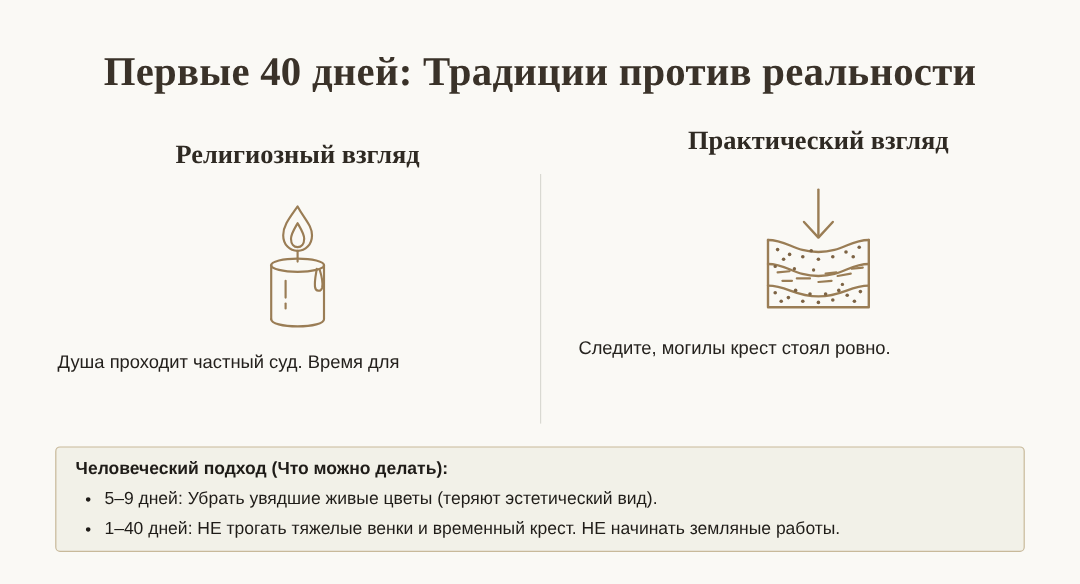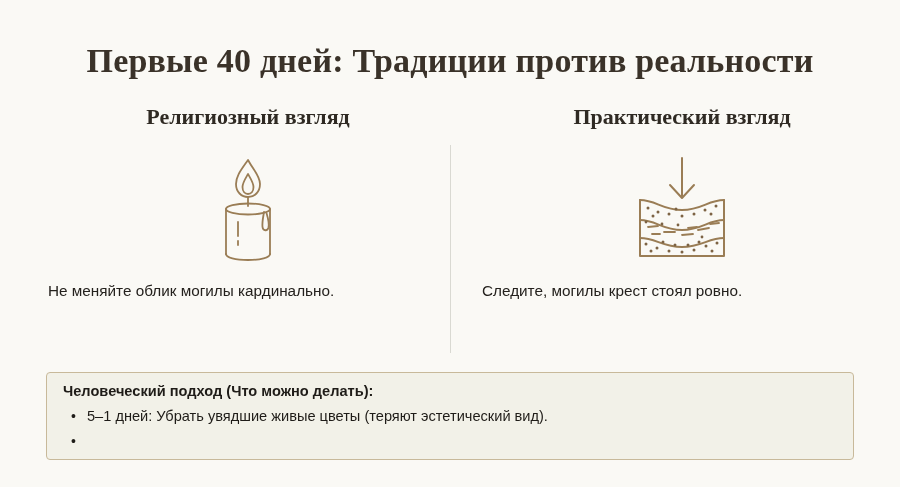--- a/index.html
+++ b/index.html
@@ -50,21 +50,21 @@
     top: 41px;
     width: 1px;
     height: 208px;
     background: #d9d9d2;
   }
   .col {
     position: absolute;
     top: 0;
     width: 400px;
   }
-  .col-left  { left: 48px; }
+  .col-left  { left: 48px; margin-top: 12px; }
   .col-right { left: 482px; }
 
   .col-heading {
     font-family: "Liberation Serif", serif;
     font-weight: bold;
     font-size: 22px;
     color: #2f2a23;
     text-align: center;
     white-space: nowrap;
   }
@@ -157,21 +157,21 @@
           <path d="M26 102 C26 105.5 35.5 108 48 108 C60.5 108 70 105.5 70 102"></path>
 
           <path d="M64 60 C63 66 62 70 62.5 75 C63 79 67.5 79.5 68.5 75.5 C69.5 71 68 66 66.5 61"></path>
 
           <path d="M38 70 L38 84"></path>
           <path d="M38 89 L38 93"></path>
         </svg>
       </div>
 
       <div class="col-body">
-        <div>Не меняйте облик могилы кардинально.</div>
+        <div>Душа проходит частный суд. Время для</div>
       </div>
     </div>
 
     <div class="col col-right">
       <div class="col-heading">Практический взгляд</div>
 
       <div class="icon-wrap">
         <svg width="112" height="112" viewBox="0 0 112 112" fill="none" stroke="#9a7d55" stroke-width="2" stroke-linecap="round" stroke-linejoin="round">
 
           <path d="M56 6 L56 44"></path>
@@ -233,21 +233,22 @@
       </div>
     </div>
 
   </div>
 
   <div class="callout">
     <div class="callout-heading">Человеческий подход (Что можно делать):</div>
     <ul class="callout-list">
       <li>
         <span class="bullet">•</span>
-        <span>5–1 дней: Убрать увядшие живые цветы (теряют эстетический вид).</span>
+        <span>5–9 дней: Убрать увядшие живые цветы (теряют эстетический вид).</span>
       </li>
       <li>
         <span class="bullet">•</span>
+        <span>1–40 дней: НЕ трогать тяжелые венки и временный крест. НЕ начинать земляные работы.</span>
       </li>
     </ul>
   </div>
 
 </div>
 
 </body></html>

